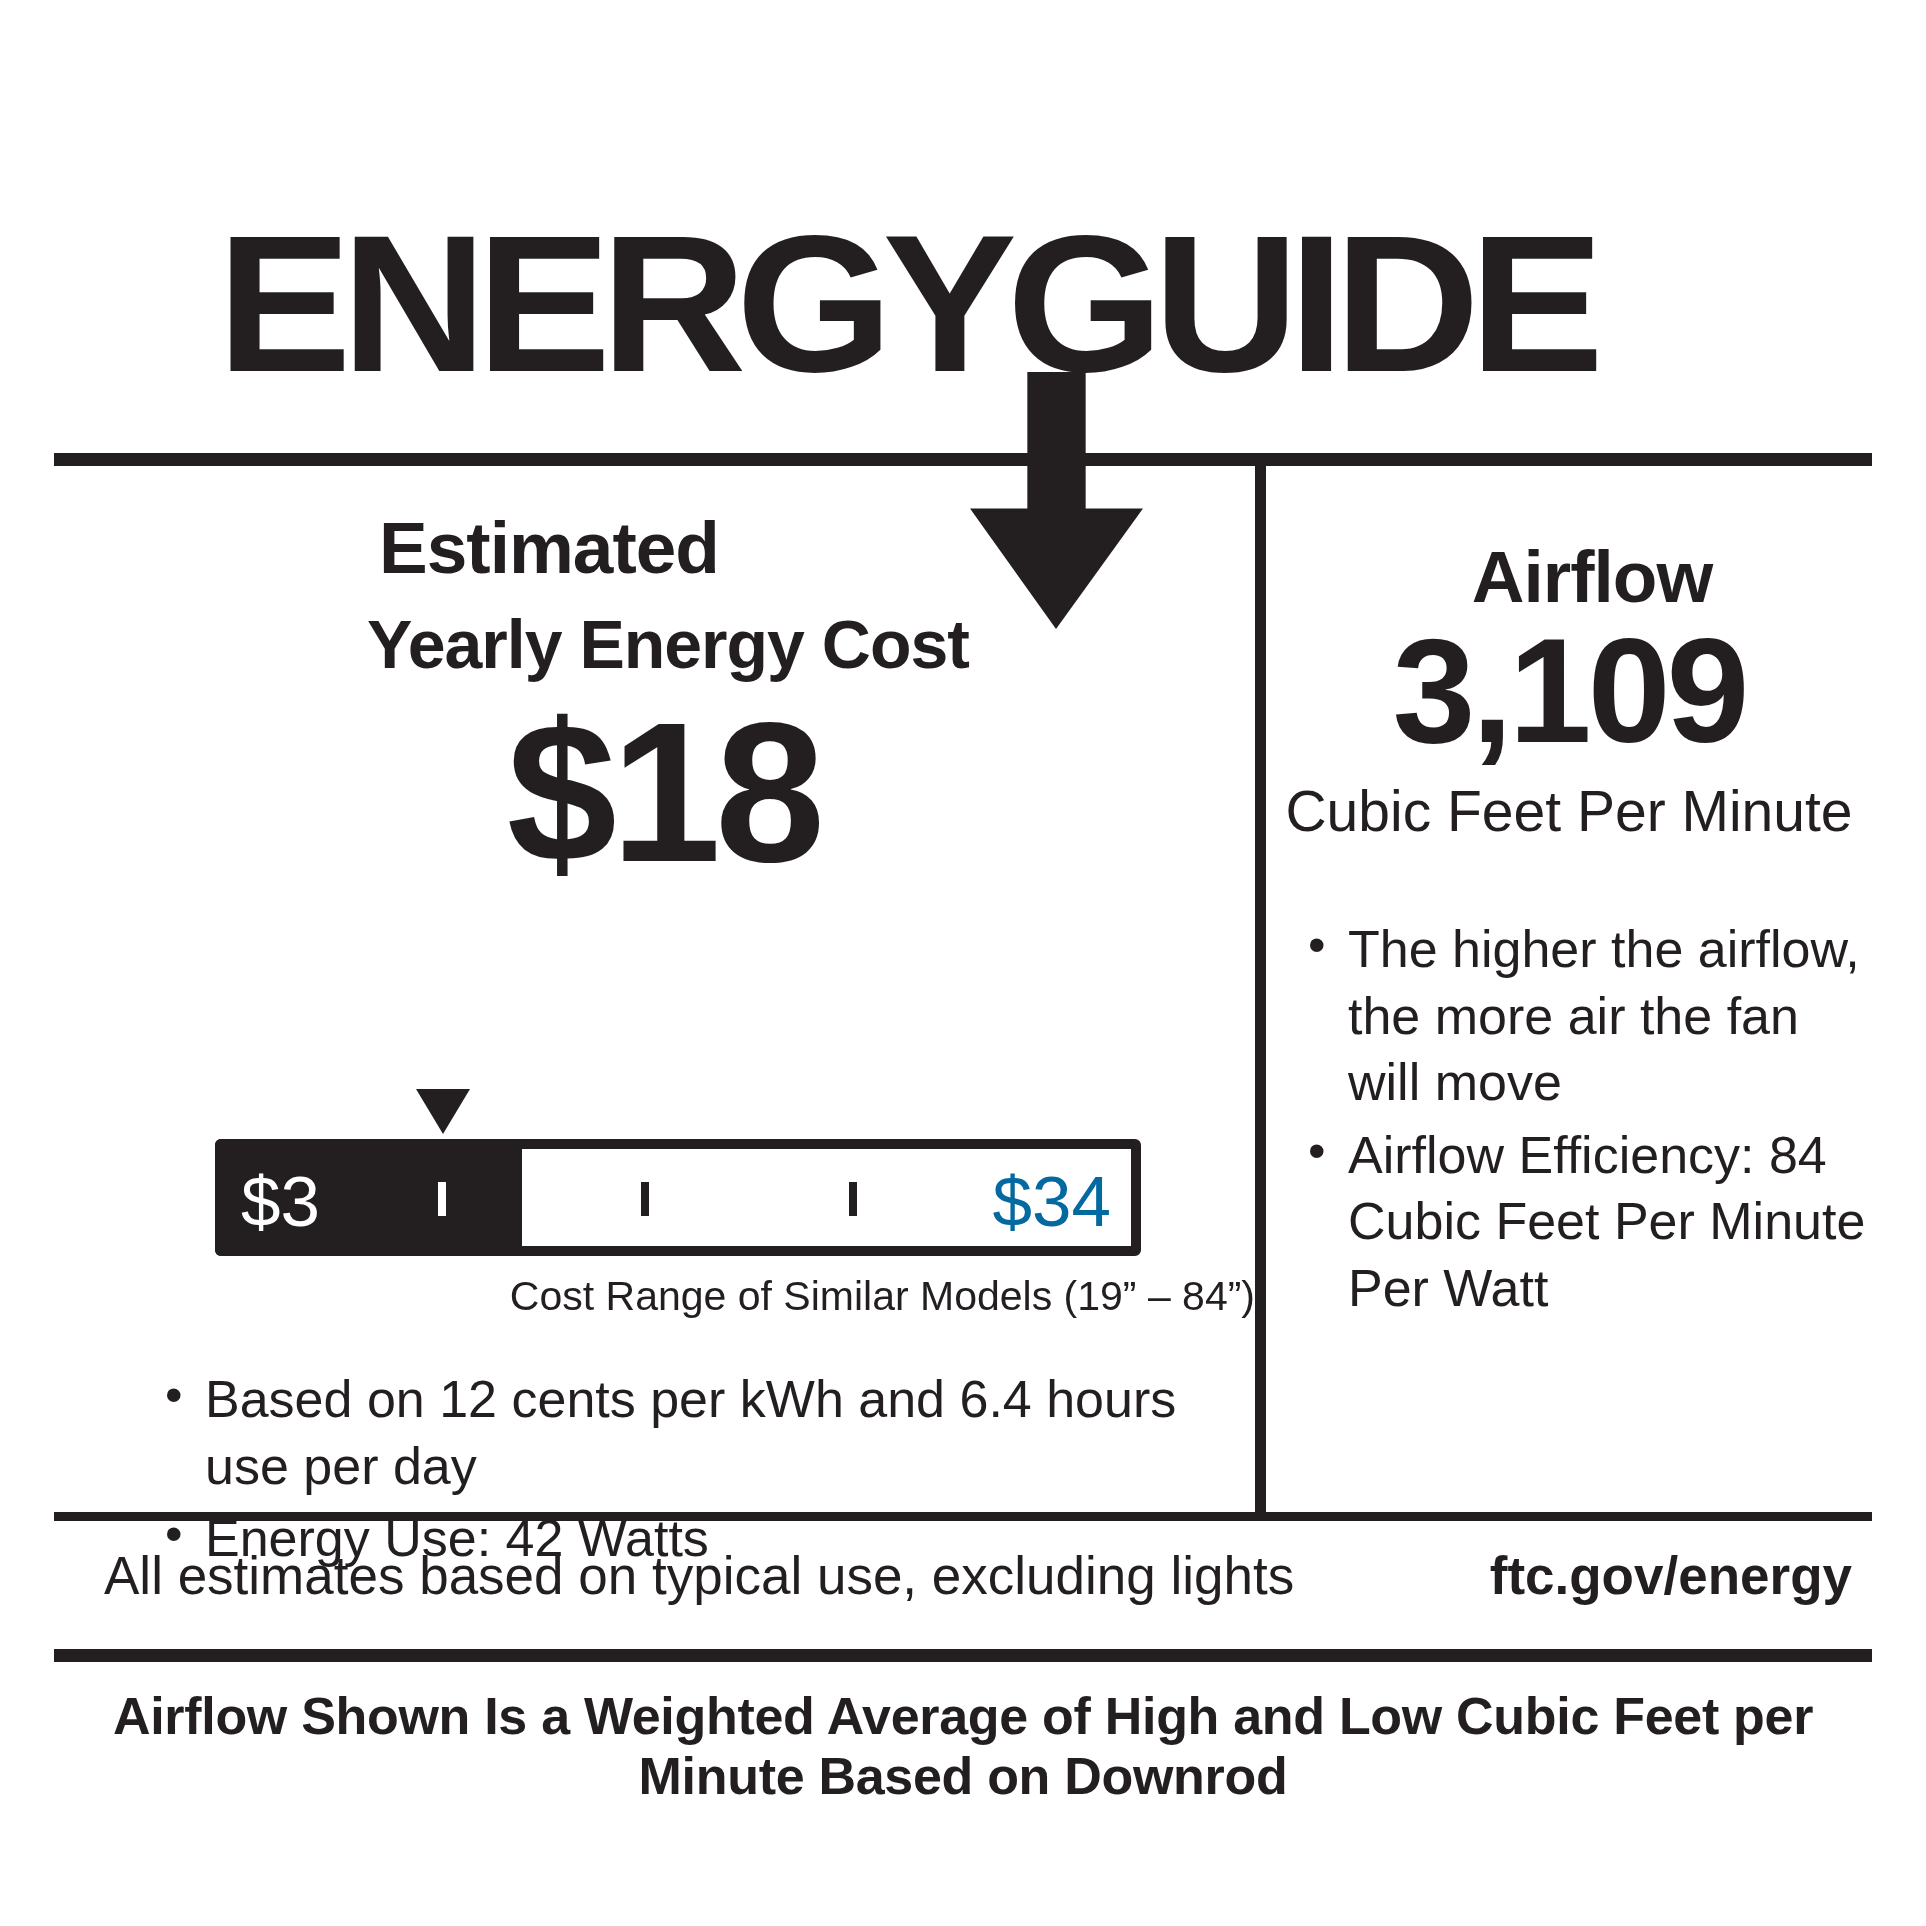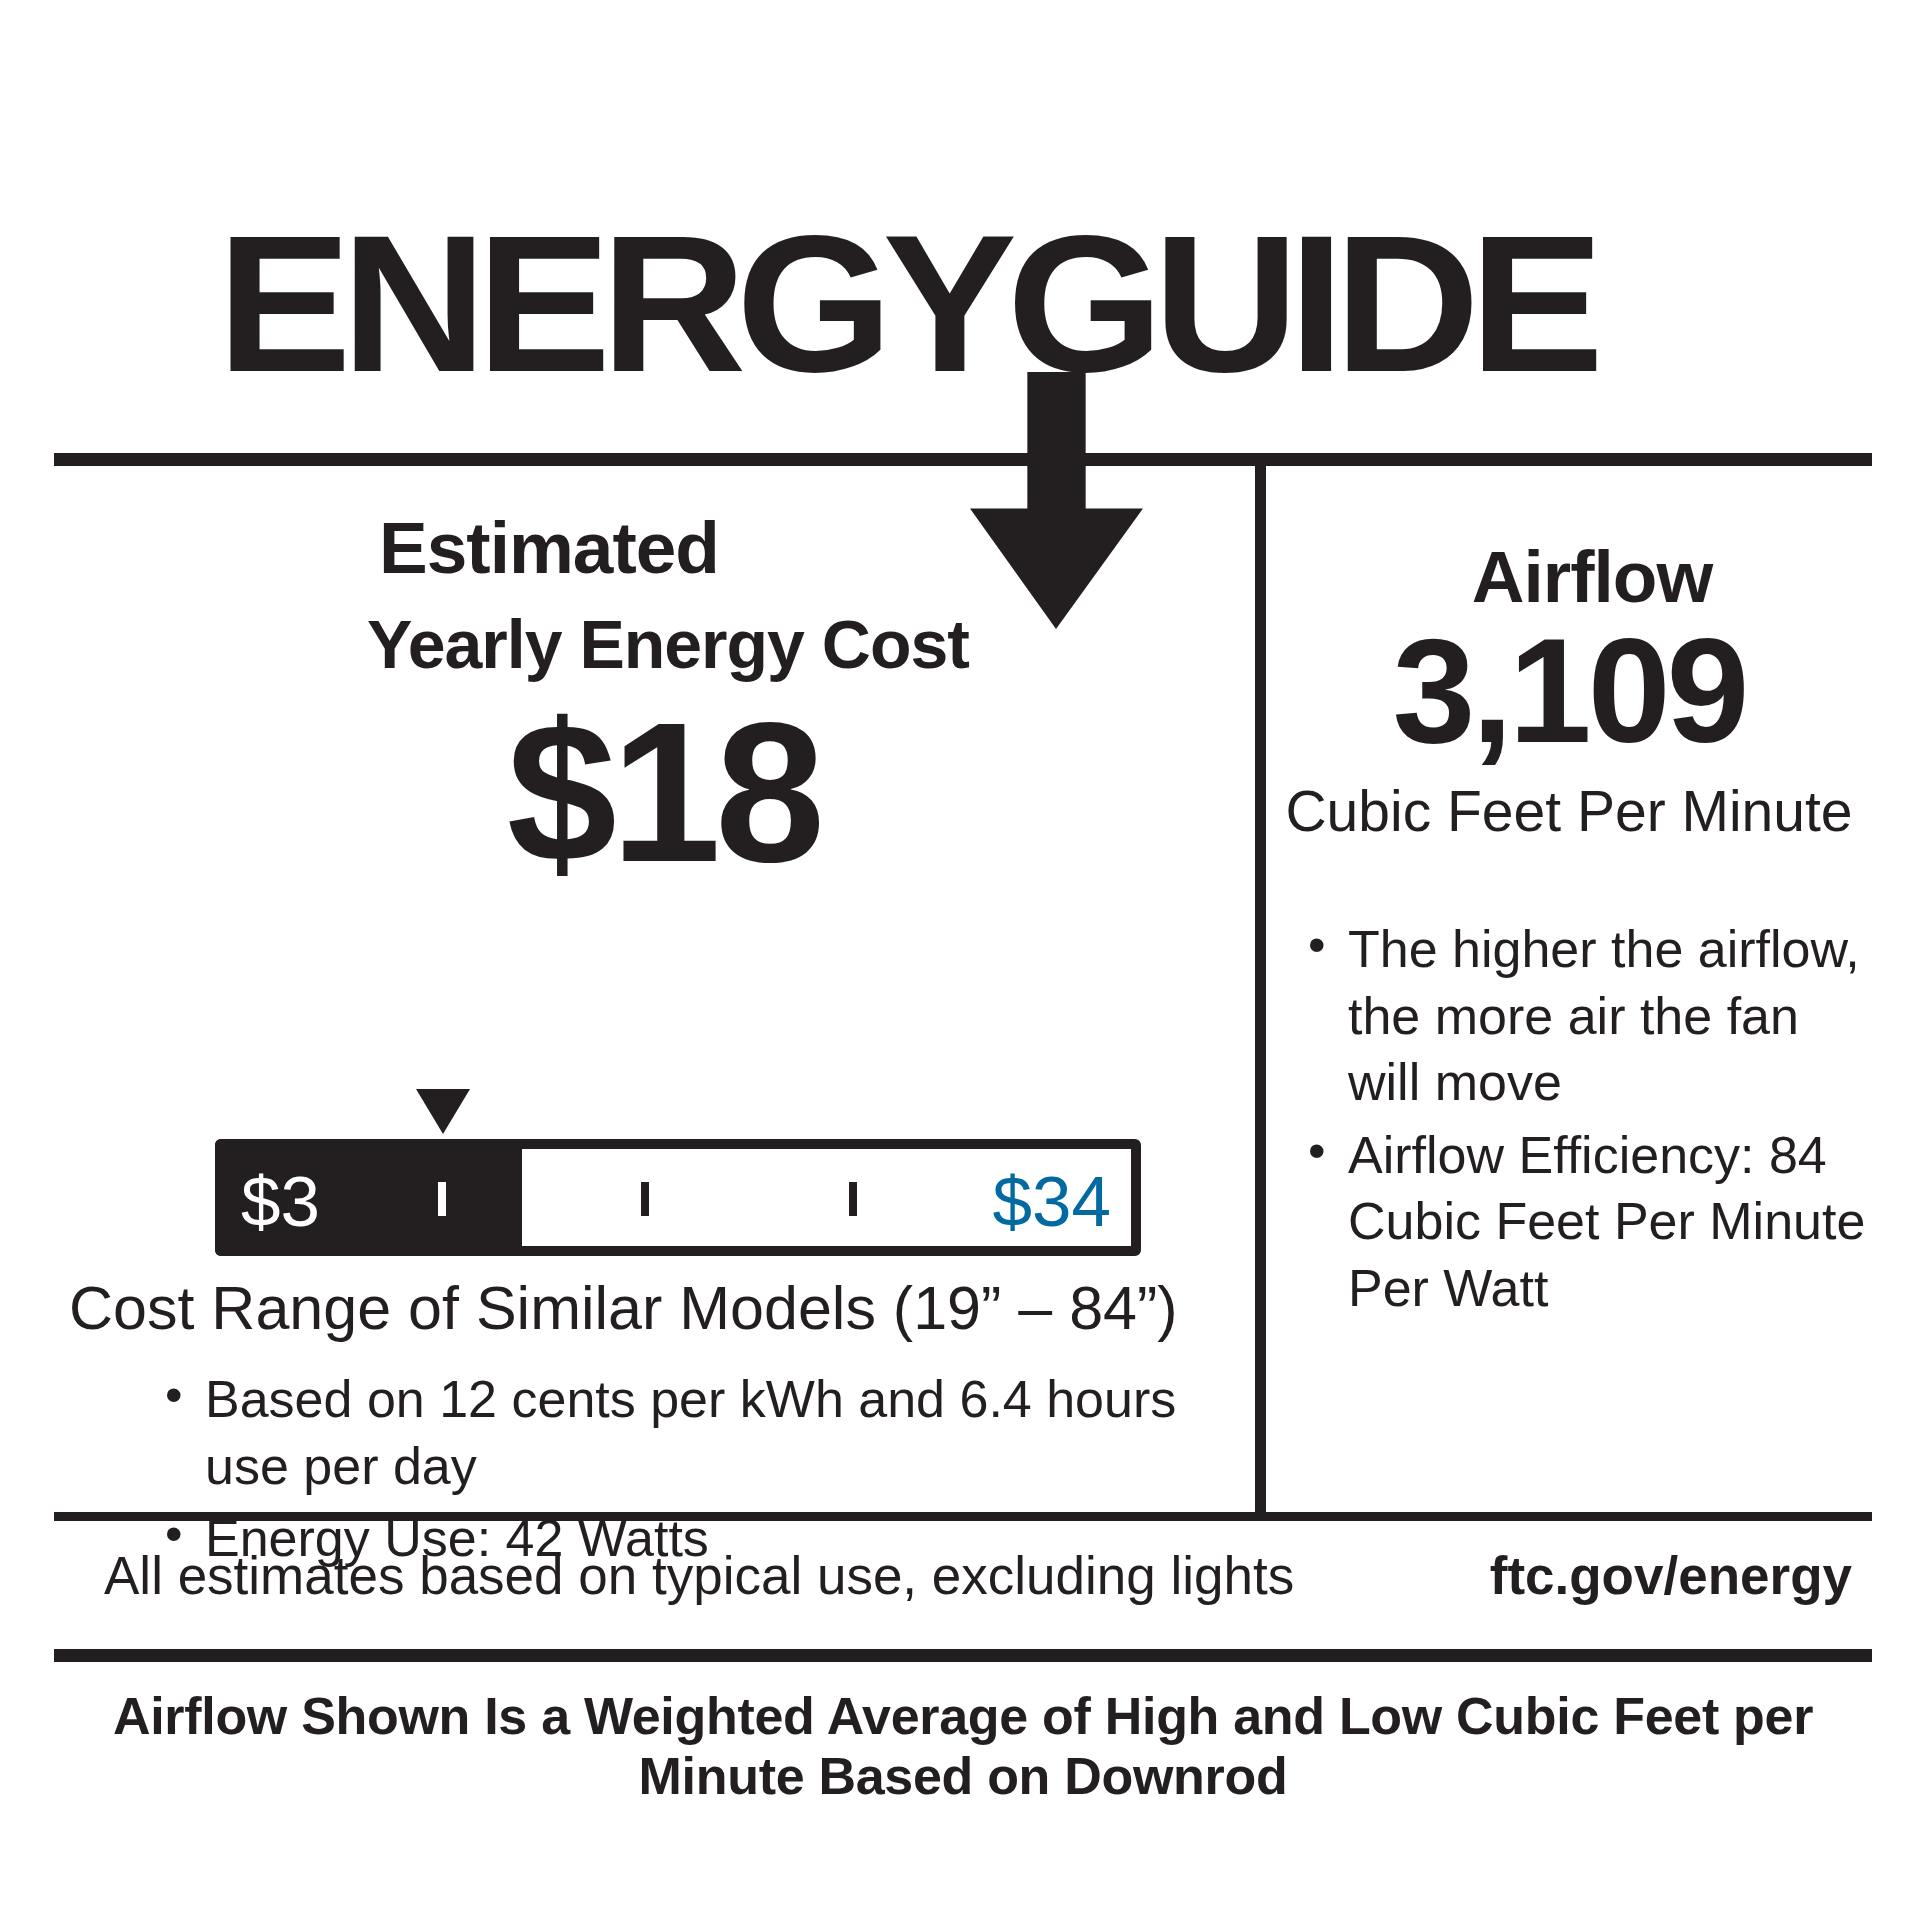--- a/index.html
+++ b/index.html
@@ -181,25 +181,25 @@
     position: absolute;
     top: -50px;
     width: 0;
     height: 0;
     border-left: 27px solid transparent;
     border-right: 27px solid transparent;
     border-top: 45px solid #231f20;
   }
   .range-caption {
     position: absolute;
-    left: 15px;
+    left: 0;
     top: 807px;
     width: 1201px;
-    text-align: left;
-    font-size: 61px;
+    text-align: right;
+    font-size: 41px;
   }
 
   ul.bullets {
     position: absolute;
     margin: 4px;
     padding: 0;
     list-style: none;
   }
   ul.bullets li {
     position: relative;

